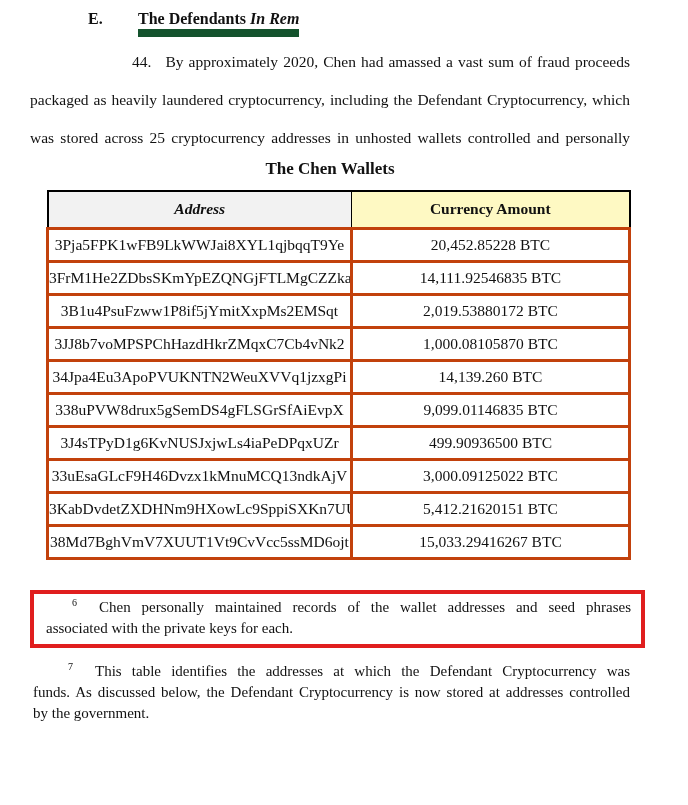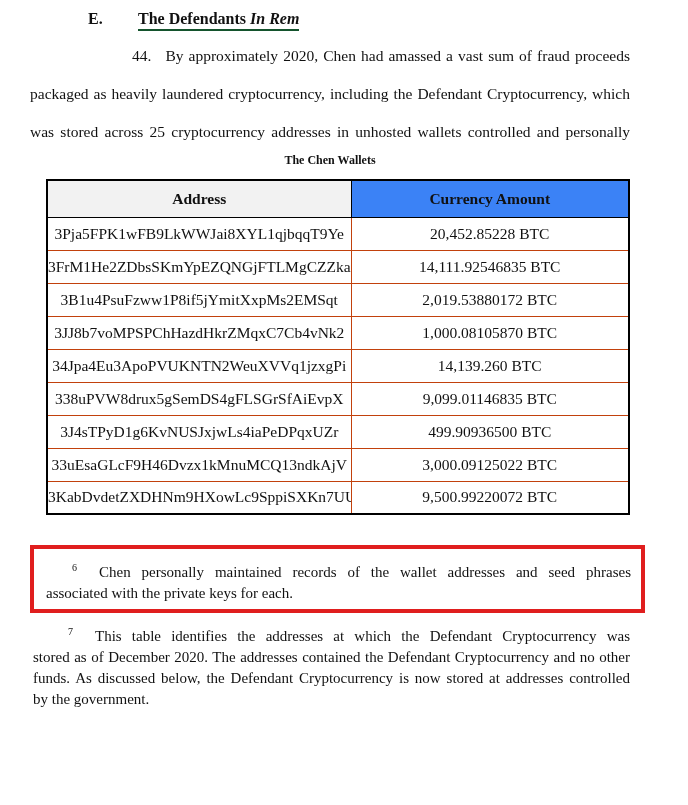--- a/index.html
+++ b/index.html
@@ -9,64 +9,64 @@
     overflow: hidden;
     font-family: "Liberation Serif", "DejaVu Serif", serif;
     color: #111111;
     position: relative;
   }
   .content { padding: 10px 58px 0 30px; }
 
   
   .heading { margin-left: 58px; font-size: 16px; font-weight: bold; display: flex; }
   .heading .letter { width: 50px; }
-  .heading .title { border-bottom: 2px solid #14532d; padding-bottom: 1px; }
+  .heading .title { border-bottom: 8px solid #14532d; padding-bottom: 1px; }
   .heading .italic { font-style: italic; }
 
   
   .para { margin-top: 6px; font-size: 15.5px; }
   .pline { line-height: 38px; height: 38px; text-align: justify; text-align-last: justify; overflow: hidden; }
   .pline.last { text-align: left; text-align-last: left; }
   .pnum { display: inline-block; margin-left: 102px; margin-right: 14px; }
   sup.fnref { font-size: 10px; vertical-align: super; line-height: 0; }
 
   
-  .table-title { text-align: center; font-weight: bold; font-size: 12px; margin-top: 2px; }
+  .table-title { text-align: center; font-weight: bold; font-size: 17px; margin-top: 2px; }
 
   
   table.wallets {
     margin-top: 11px; margin-left: 16px;
     width: 582px; border-collapse: collapse; table-layout: fixed;
     border: 2px solid #000;
     font-size: 15.5px;
   }
   table.wallets col.c1 { width: 304px; }
   table.wallets col.c2 { width: 278px; }
   table.wallets th {
     border: 1px solid #000; height: 37px;
     text-align: center; vertical-align: middle;
     font-weight: bold; background: #f2f2f2;
   }
   table.wallets td {
-    border: 1px solid #c2410c; height: 33px;
+    border: 3px solid #c2410c; height: 33px;
     text-align: center; vertical-align: middle;
     white-space: nowrap; overflow: hidden;
   }
 
   
   .fn { font-size: 15px; }
   .fnline { line-height: 21px; height: 21px; text-align: justify; text-align-last: justify; overflow: hidden; }
   .fnline.last { text-align: center; text-align-last: left; }
   sup.fnmark { font-size: 10px; vertical-align: super; line-height: 0; }
   .fn6-box {
     margin-top: 30px;
     margin-left: 0px;
     width: 615px;
     border: 4px solid #e01e1e;
-    padding: 13px 10px 5px 12px;
+    padding: 3px 10px 5px 12px;
   }
   .fn6-box .mark-indent { display: inline-block; width: 26px; }
   .fn6-box .tabgap { display: inline-block; width: 22px; }
   .fn7 { margin-top: 13px; margin-left: 3px; width: 597px; }
   .fn7 .mark-indent { display: inline-block; width: 35px; }
   .fn7 .tabgap { display: inline-block; width: 22px; }
 </style>
 </head>
 <body>
 
@@ -85,22 +85,22 @@
 
   <div class="table-title">The Chen Wallets</div>
 
   <table class="wallets">
     <colgroup>
         <col class="c1">
         <col class="c2">
       </colgroup>
     <thead>
       <tr>
-        <th style="background: rgb(242, 242, 242);">Address</th>
-        <th style="background: #3b82f6;">Currency Amount</th>
+        <th style="background: rgb(242, 242, 242); font-style: italic;">Address</th>
+        <th style="background: #fef9c3;">Currency Amount</th>
       </tr>
     </thead>
     <tbody>
         <tr>
       <td>3Pja5FPK1wFB9LkWWJai8XYL1qjbqqT9Ye</td>
       <td>20,452.85228 BTC</td>
     </tr>
         <tr>
       <td>3FrM1He2ZDbsSKmYpEZQNGjFTLMgCZZkaf</td>
       <td>14,111.92546835 BTC</td>
@@ -124,30 +124,33 @@
         <tr>
       <td>3J4sTPyD1g6KvNUSJxjwLs4iaPeDPqxUZr</td>
       <td>499.90936500 BTC</td>
     </tr>
         <tr>
       <td>33uEsaGLcF9H46Dvzx1kMnuMCQ13ndkAjV</td>
       <td>3,000.09125022 BTC</td>
     </tr>
         <tr>
       <td>3KabDvdetZXDHNm9HXowLc9SppiSXKn7UU</td>
-      <td>9,500.99220072 BTC</td>
+      <td>5,412.21620151 BTC</td>
+    </tr>
+        <tr>
+      <td>38Md7BghVmV7XUUT1Vt9CvVcc5ssMD6ojt</td>
+      <td>15,033.29416267 BTC</td>
     </tr>
       </tbody>
   </table>
 
   <div class="fn fn6-box" style="border-color: rgb(224, 30, 30);">
     <div class="fnline"><span class="mark-indent"></span><sup class="fnmark">6</sup><span class="tabgap"></span><span>Chen personally maintained records of the wallet addresses and seed phrases</span></div>
     <div class="fnline last">associated with the private keys for each.</div>
   </div>
 
   <div class="fn fn7">
     <div class="fnline"><span class="mark-indent"></span><sup class="fnmark">7</sup><span class="tabgap"></span><span>This table identifies the addresses at which the Defendant Cryptocurrency was</span></div>
-    <div class="fnline">stored as of December 2020.  The addresses contained the Defendant Cryptocurrency and no other</div>
     <div class="fnline">funds.  As discussed below, the Defendant Cryptocurrency is now stored at addresses controlled</div>
     <div class="fnline last">by the government.</div>
   </div>
 
 </div>
 
 </body></html>

